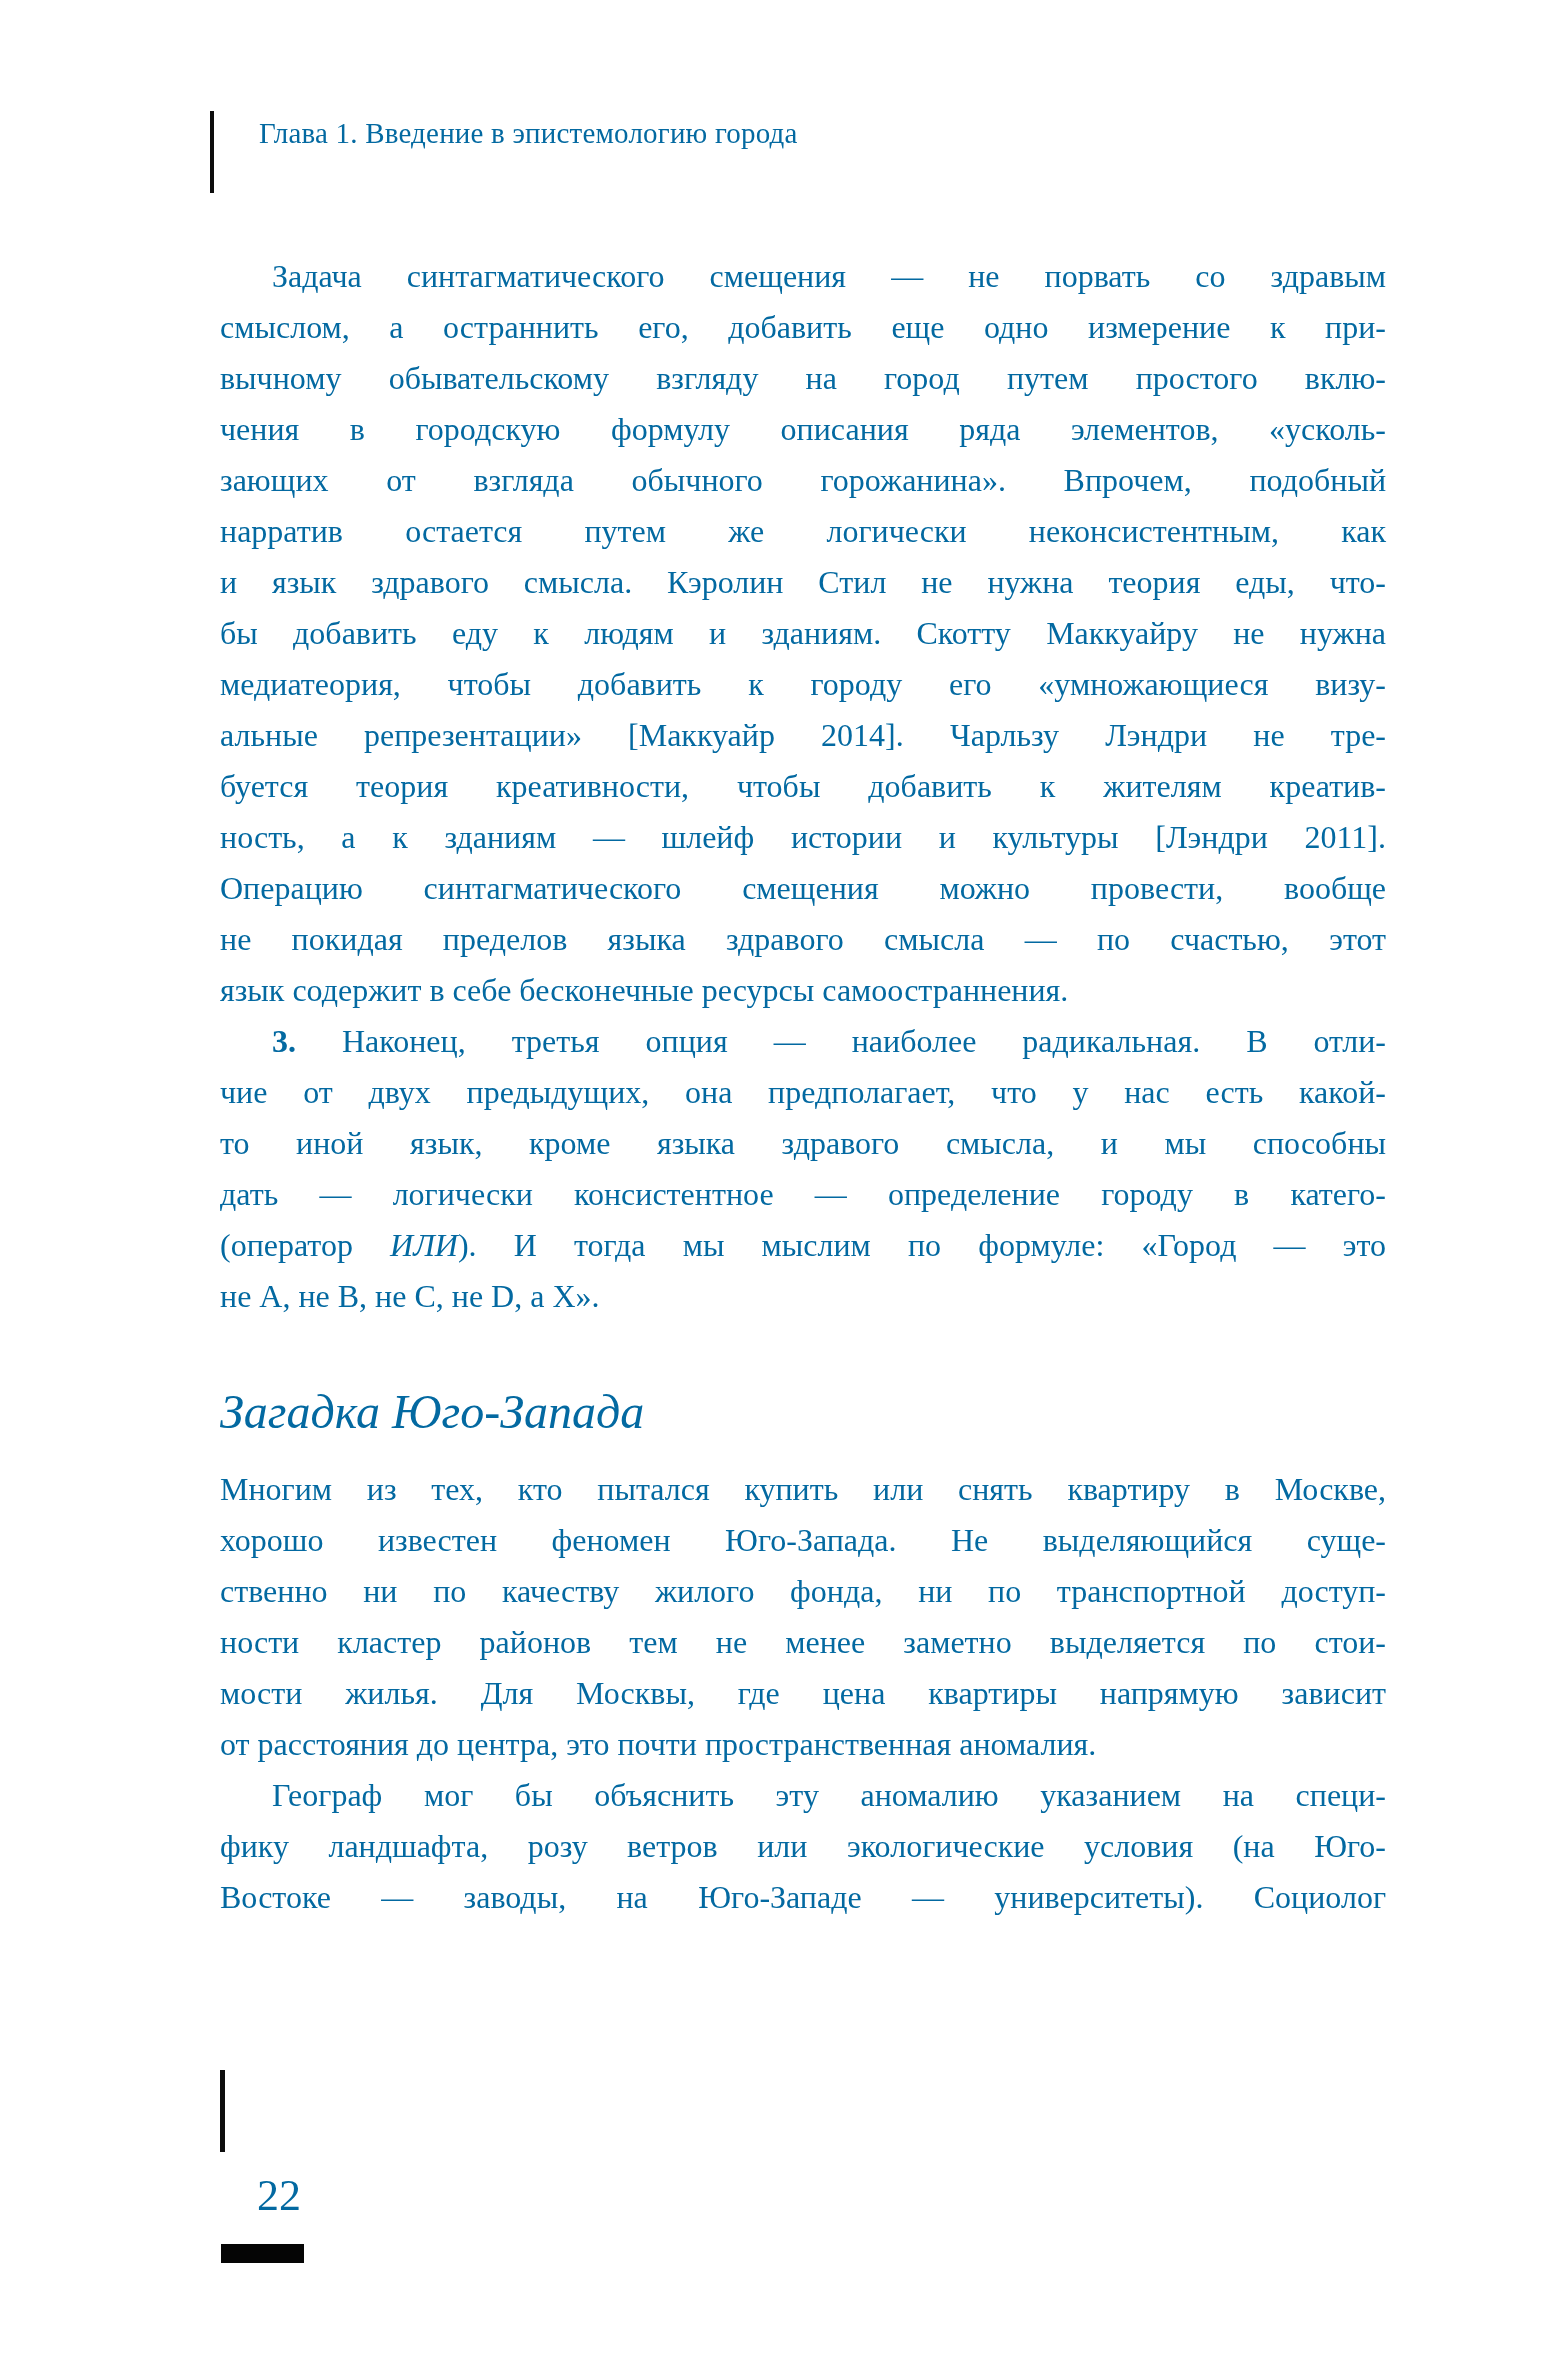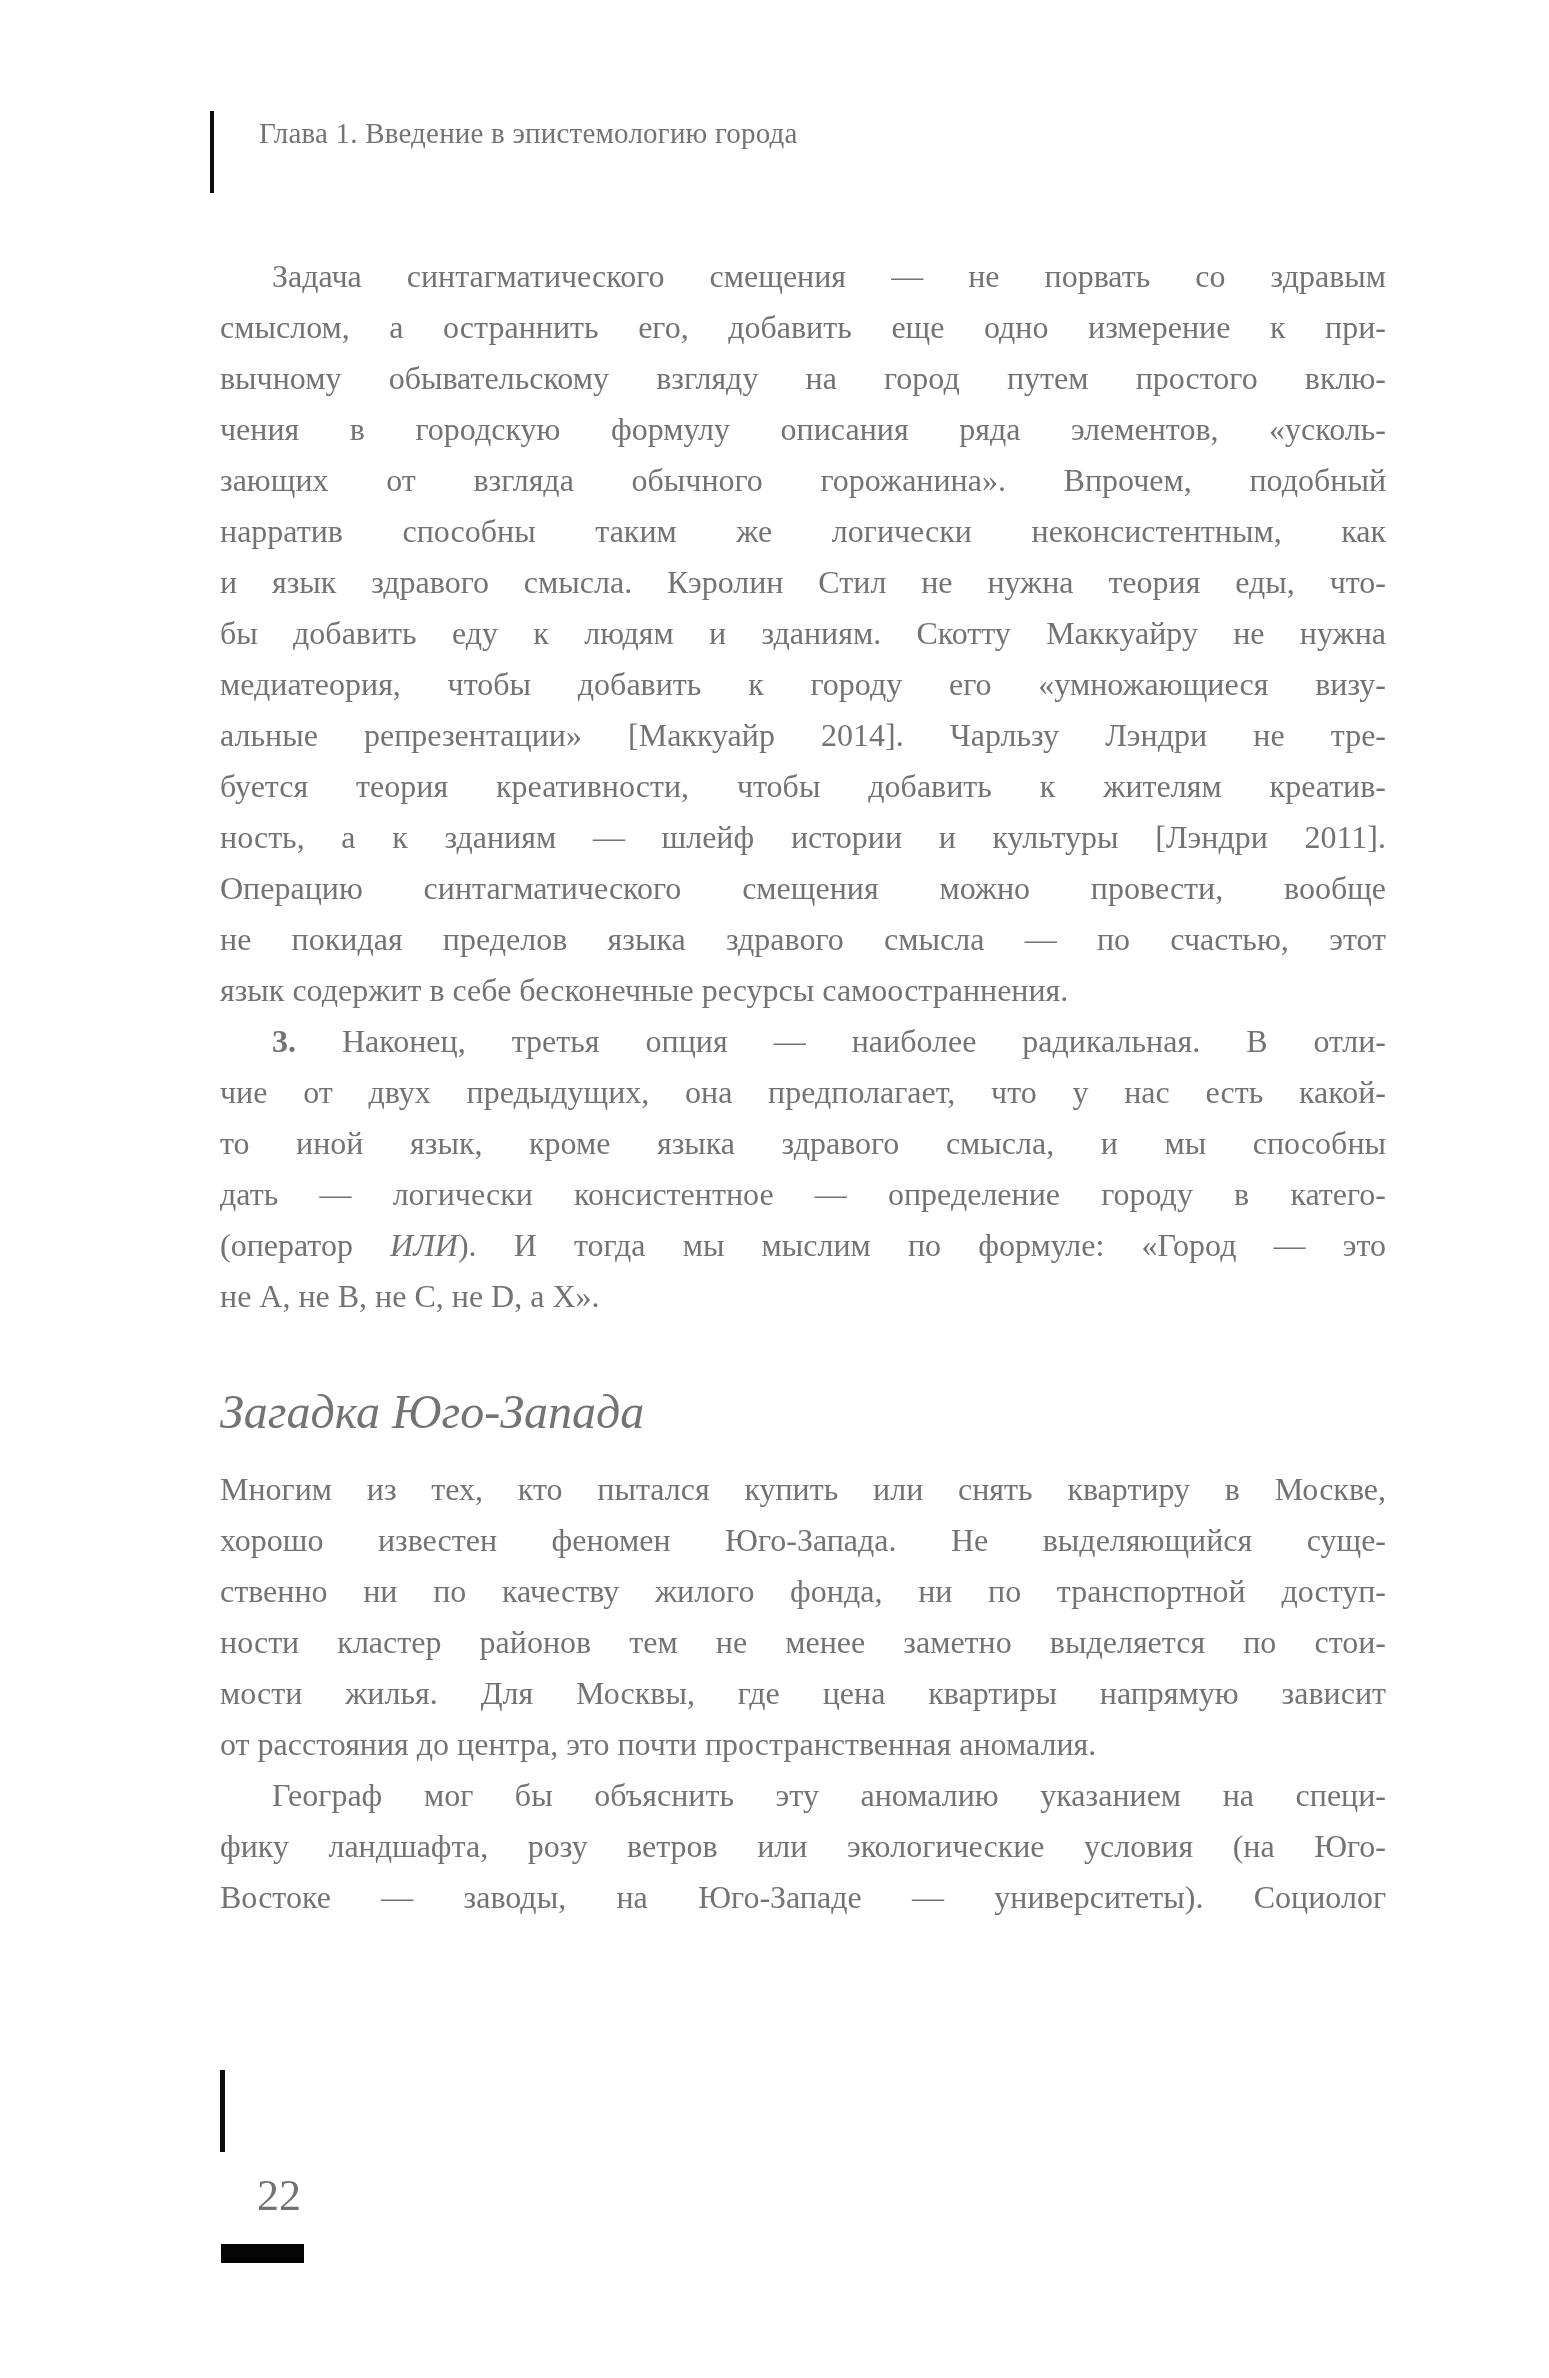--- a/index.html
+++ b/index.html
@@ -2,21 +2,21 @@
 <html lang="ru" style="font-size:15px"><head>
 <meta charset="utf-8">
 <style>
   html, body { margin: 0; padding: 0; background: #e9e9e9; }
   .page {
     position: relative;
     width: 1550px;
     height: 2379px;
     background: #ffffff;
     font-family: "Liberation Serif", "DejaVu Serif", serif;
-    color: #737373;
+    color: #0369a1;
     overflow: hidden;
   }
 
   
   .header-rule {
     position: absolute;
     left: 210px; top: 111px;
     width: 3.7px; height: 82px;
     background: #0d0d0d;
   }
@@ -82,21 +82,21 @@
   <div class="header-rule"></div>
   <div class="chapter-title">Глава 1. Введение в эпистемологию города</div>
 
   <div class="body-text">
       <div class="paragraph">
         <div class="line indent">Задача синтагматического смещения — не порвать со здравым</div>
         <div class="line">смыслом, а остраннить его, добавить еще одно измерение к при-</div>
         <div class="line">вычному обывательскому взгляду на город путем простого вклю-</div>
         <div class="line">чения в городскую формулу описания ряда элементов, «усколь-</div>
         <div class="line">зающих от взгляда обычного горожанина». Впрочем, подобный</div>
-        <div class="line">нарратив способны таким же логически неконсистентным, как</div>
+        <div class="line">нарратив остается путем же логически неконсистентным, как</div>
         <div class="line">и язык здравого смысла. Кэролин Стил не нужна теория еды, что-</div>
         <div class="line">бы добавить еду к людям и зданиям. Скотту Маккуайру не нужна</div>
         <div class="line">медиатеория, чтобы добавить к городу его «умножающиеся визу-</div>
         <div class="line">альные репрезентации» [Маккуайр 2014]. Чарльзу Лэндри не тре-</div>
         <div class="line">буется теория креативности, чтобы добавить к жителям креатив-</div>
         <div class="line">ность, а к зданиям — шлейф истории и культуры [Лэндри 2011].</div>
         <div class="line">Операцию синтагматического смещения можно провести, вообще</div>
         <div class="line">не покидая пределов языка здравого смысла — по счастью, этот</div>
         <div class="line end">язык содержит в себе бесконечные ресурсы самоостраннения.</div>
       </div>

